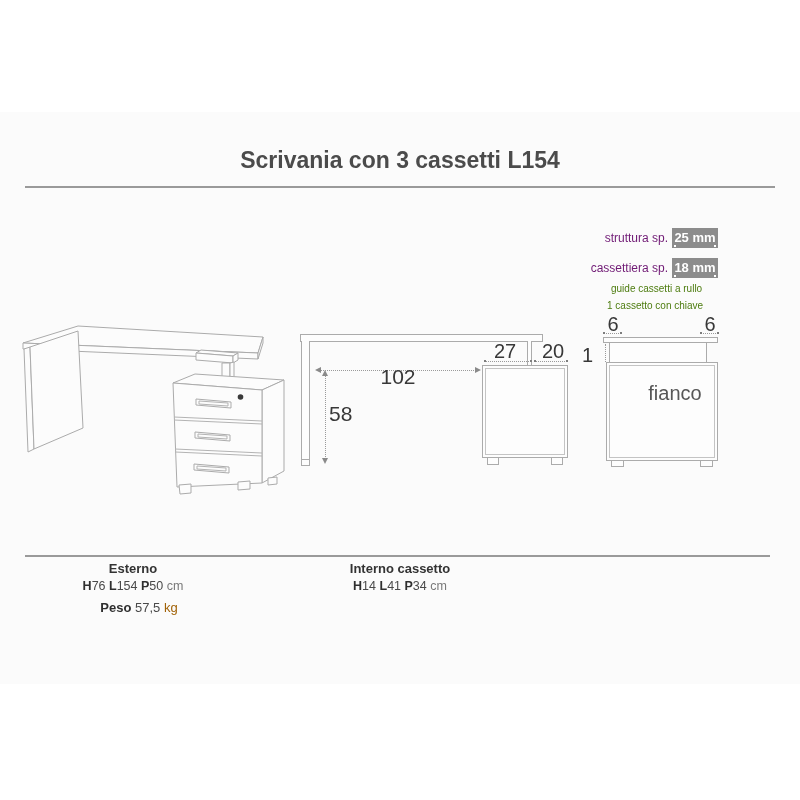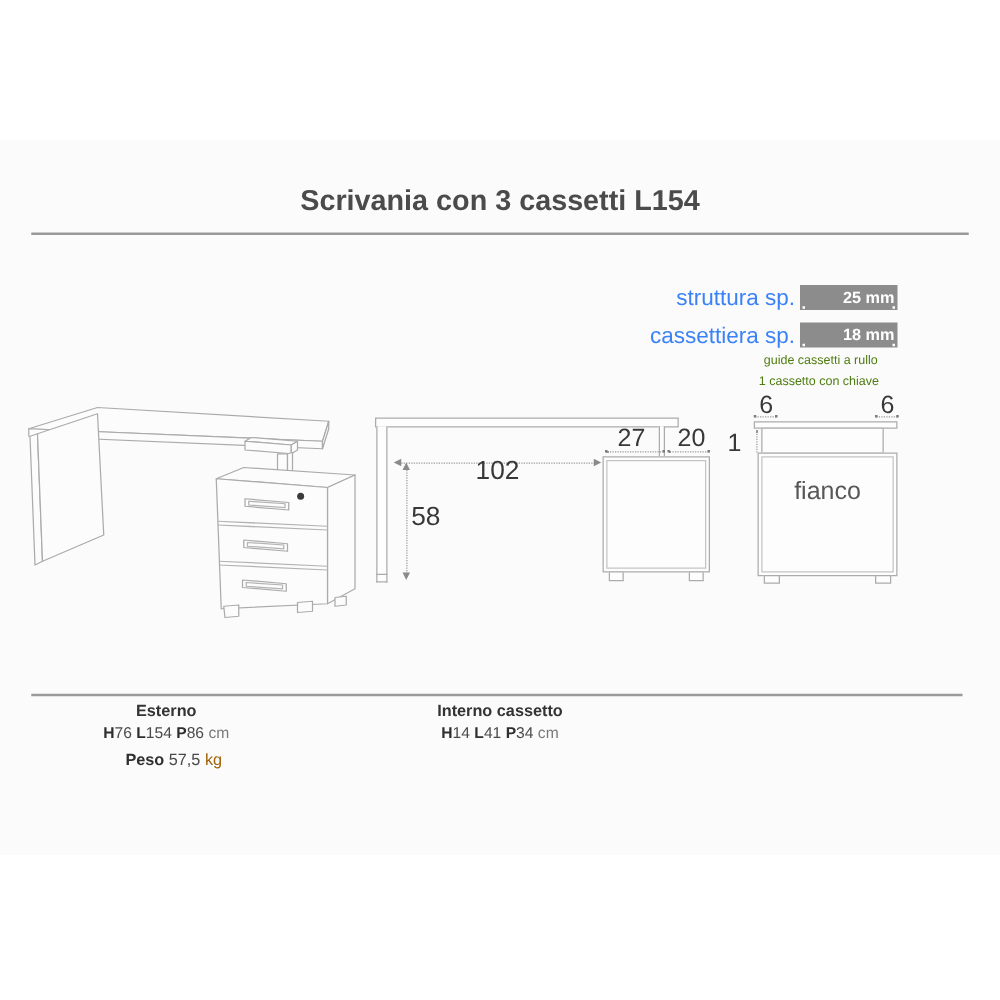--- a/index.html
+++ b/index.html
@@ -6,23 +6,23 @@
   body{width:800px;height:800px;position:relative;font-family:"Liberation Sans","DejaVu Sans",sans-serif;overflow:hidden;}
   .abs{position:absolute;}
   .content-band{left:0;top:112px;width:800px;height:572px;background:#fbfbfb;}
   .page-title{left:0;top:147px;width:800px;text-align:center;font-size:23px;font-weight:bold;color:#4b4b4b;letter-spacing:0px;}
   .rule{height:2px;background:#9a9a9a;}
   .title-rule{left:25px;top:186px;width:750px;}
   .bottom-rule{left:25px;top:555px;width:745px;}
 
   
   .spec-row{display:flex;align-items:center;justify-content:flex-end;width:240px;height:20px;}
-  .spec-row .lbl{font-size:18px;color:#3b82f6;margin-right:4px;white-space:nowrap;}
+  .spec-row .lbl{font-size:12px;color:#701a75;margin-right:4px;white-space:nowrap;}
   .badge{position:relative;width:46px;height:20px;line-height:20px;text-align:center;
-         background:#8c8c8c;color:#ffffff;font-size:13px;font-weight:bold;flex:0 0 46px;padding-left:32px;}
+         background:#8c8c8c;color:#ffffff;font-size:13px;font-weight:bold;flex:0 0 46px;}
   .badge::before,.badge::after{content:"";position:absolute;bottom:1px;width:2px;height:2px;background:#ffffff;}
   .badge::before{left:2px;}
   .badge::after{right:2px;}
   .feature{font-size:10px;color:#4d7c0f;white-space:nowrap;}
 
   
   .box{border:1px solid #ababab;background:#fdfdfd;box-sizing:border-box;}
   .inner{position:absolute;inset:2px;border:1px solid #c4c4c4;}
   .dot-h{height:0;border-top:1px dotted #9a9a9a;}
   .dot-v{width:0;border-left:1px dotted #9a9a9a;}
@@ -143,31 +143,31 @@
 <div class="abs tick" style="left:700px;top:332px;"></div>
 <div class="abs tick" style="left:717px;top:332px;"></div>
 
 <div class="abs box" style="left:603px;top:337px;width:115px;height:6px;"></div>
 <div class="abs box" style="left:609px;top:342px;width:98px;height:21px;"></div>
 <div class="abs dim" style="left:582px;top:344px;">1</div>
 <div class="abs dot-v" style="left:605px;top:344px;height:18px;"></div>
 <div class="abs box" style="left:606px;top:362px;width:112px;height:99px;">
   <div class="inner"></div>
 </div>
-<div class="abs fianco-label" style="left:606px;top:381px;width:112px;">
+<div class="abs fianco-label" style="left:606px;top:381px;width:112px;padding-left:13px;">
   <div>fianco</div>
 </div>
 <div class="abs box" style="left:611px;top:460px;width:13px;height:7px;"></div>
 <div class="abs box" style="left:700px;top:460px;width:13px;height:7px;"></div>
 
 <div class="abs rule bottom-rule"></div>
 
 <div class="abs spec-block" style="left:55px;top:561px;width:156px;">
   <div class="spec-title">Esterno</div>
-  <div class="spec-dims"><b>H</b><span>76 </span><b>L</b><span>154 </span><b>P</b><span>86 </span><span class="unit">cm</span></div>
+  <div class="spec-dims"><b>H</b><span>76 </span><b>L</b><span>154 </span><b>P</b><span>50 </span><span class="unit">cm</span></div>
 </div>
 
 <div class="abs peso-line" style="left:60px;top:600px;width:158px;text-align:center;"><b>Peso</b><span> 57,5 </span><span class="unit">kg</span></div>
 
 <div class="abs spec-block" style="left:327px;top:561px;width:146px;">
   <div class="spec-title">Interno cassetto</div>
   <div class="spec-dims"><b>H</b><span>14 </span><b>L</b><span>41 </span><b>P</b><span>34 </span><span class="unit">cm</span></div>
 </div>
 
 </body></html>

